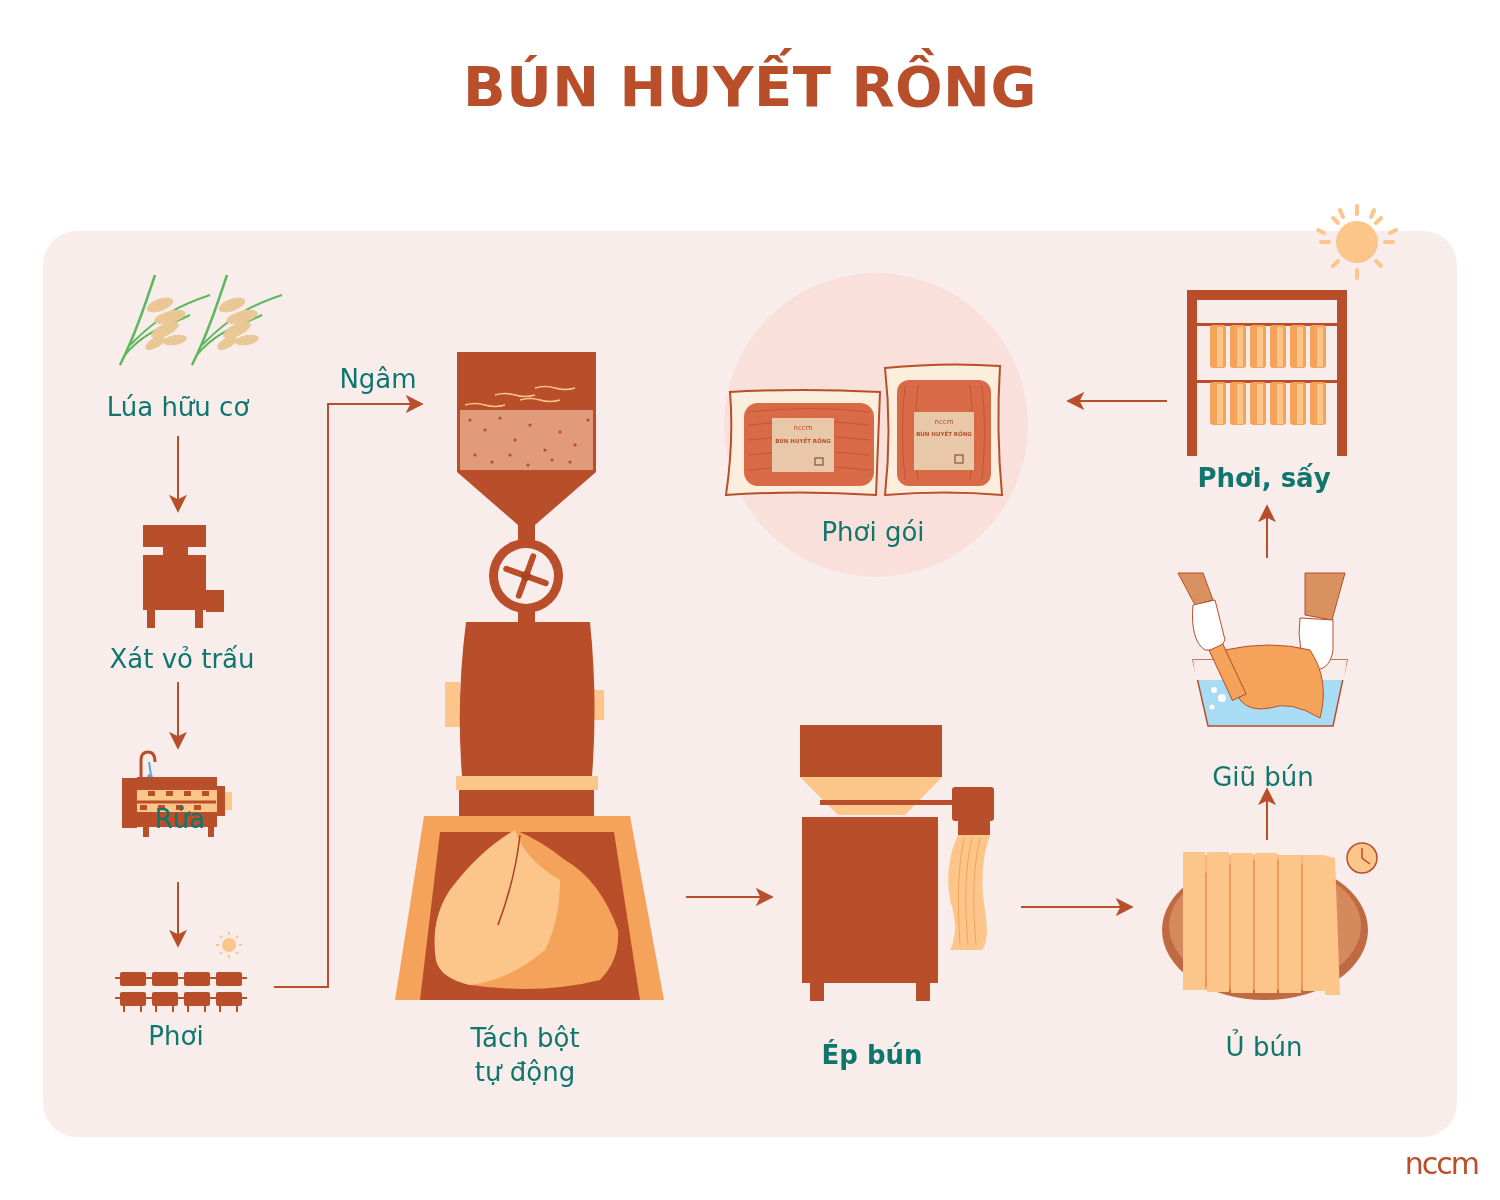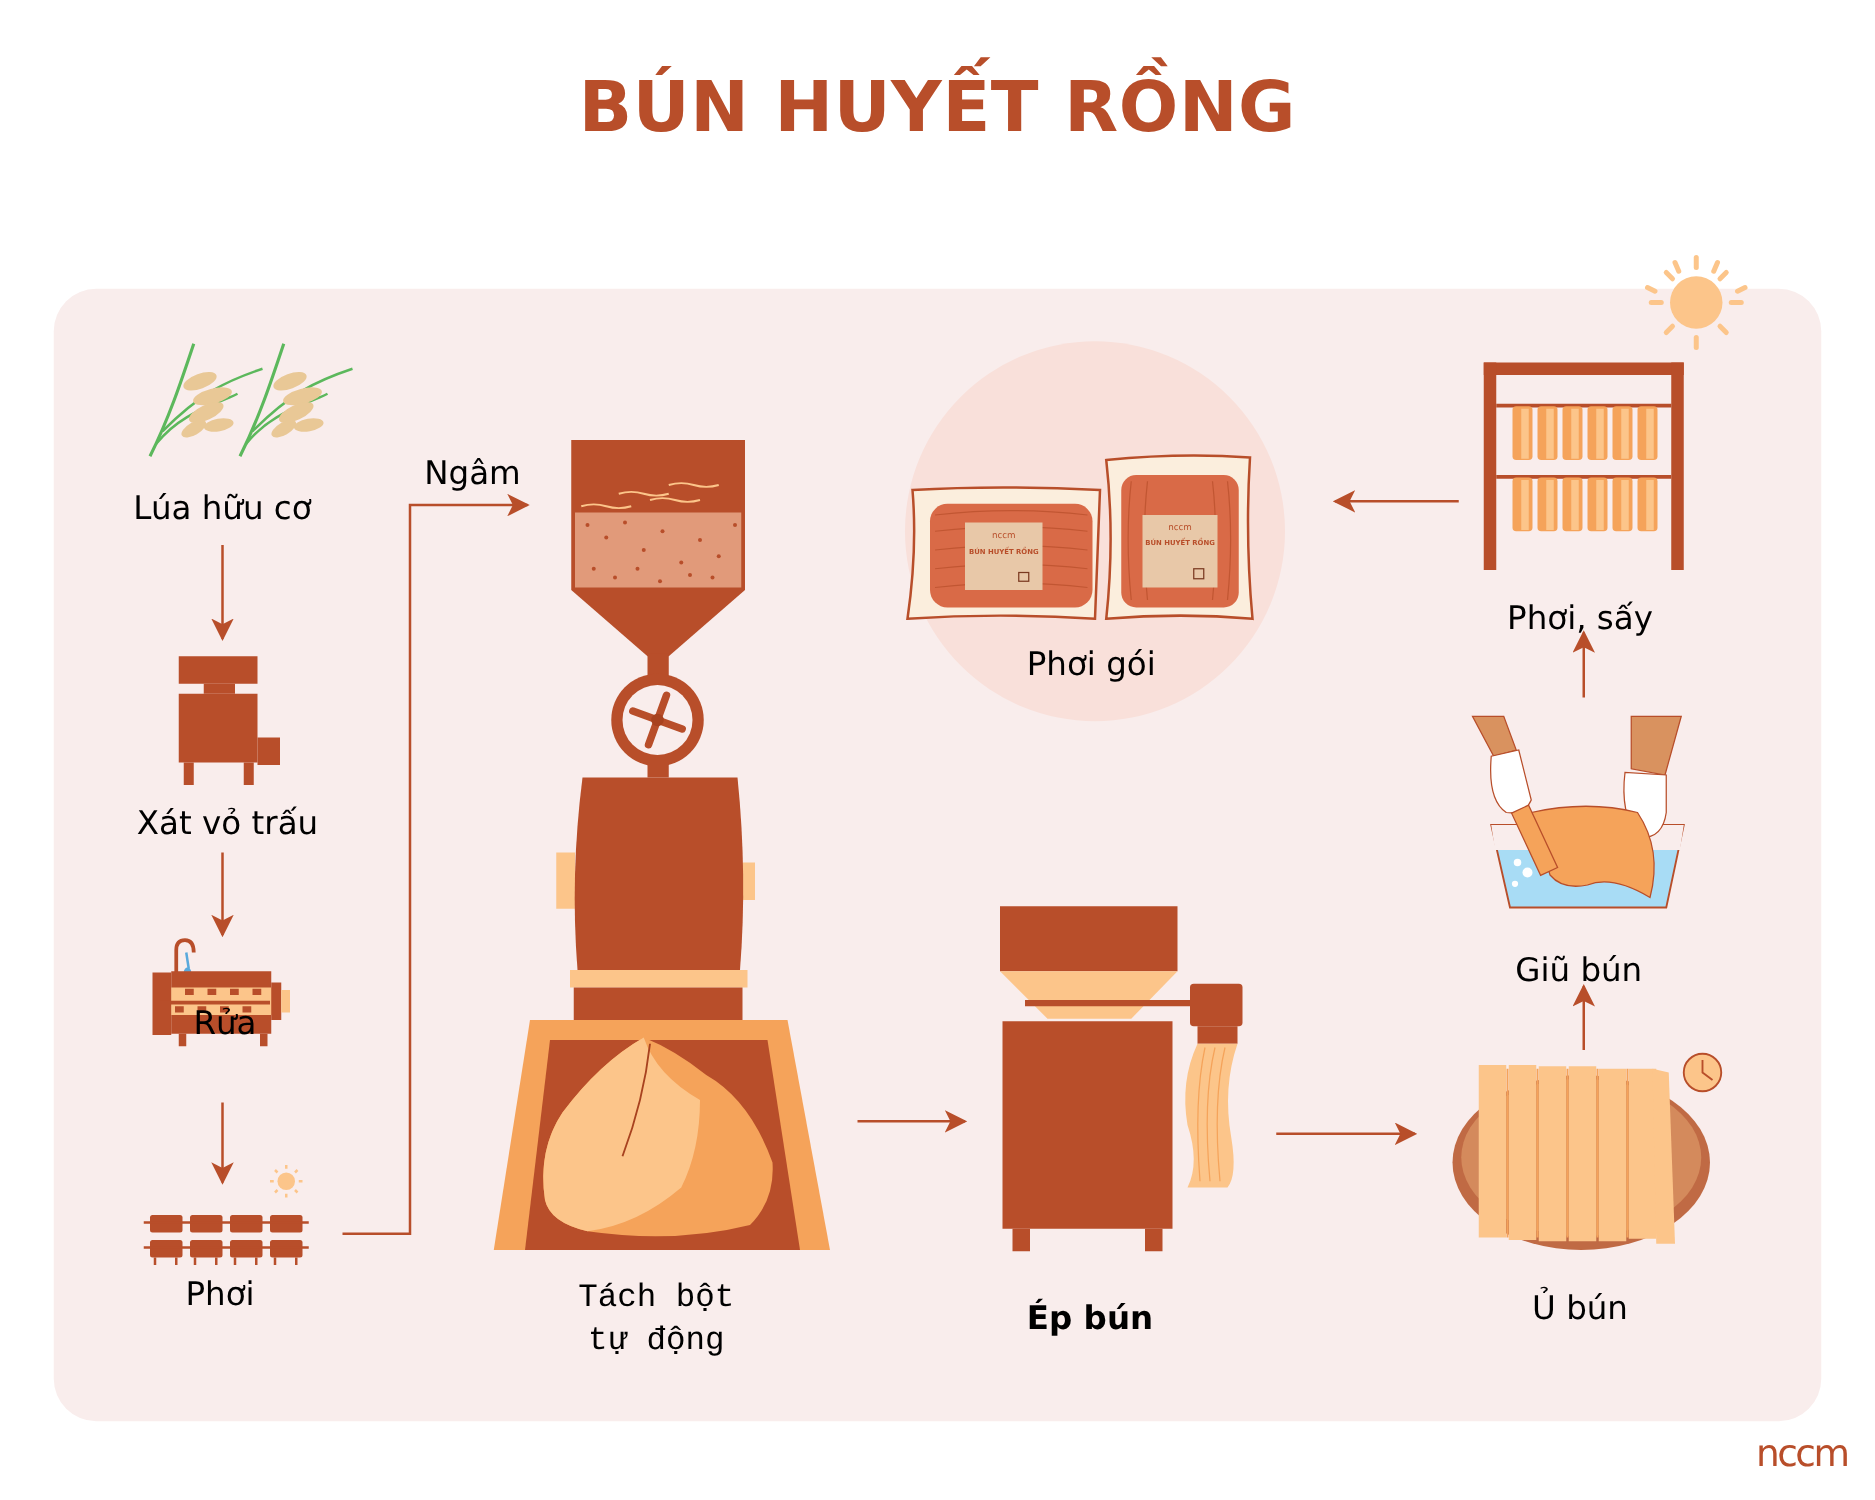--- a/index.html
+++ b/index.html
@@ -12,24 +12,24 @@
   .title {
     position: absolute; left: 0; top: 52px; width: 1500px; text-align: center;
     font-weight: bold; font-size: 56px; line-height: 70px; color: #b84e2a;
     letter-spacing: 0.5px;
   }
   .panel {
     position: absolute; left: 43px; top: 231px; width: 1414px; height: 906px;
     background: #f9edec; border-radius: 34px;
   }
   .label {
-    position: absolute; font-size: 26px; color: #000000; text-align: center;
+    position: absolute; font-size: 26px; color: #0f766e; text-align: center;
     white-space: nowrap; line-height: 34px;
   }
-  .label.two { white-space: normal; font-family: Liberation Mono, monospace; }
+  .label.two { white-space: normal; }
   svg.layer { position: absolute; left: 0; top: 0; }
   .logo {
     position: absolute; right: 22px; top: 1146px; font-size: 30px; color: #b84e2a;
     font-family: "DejaVu Sans", sans-serif; letter-spacing: -2px;
   }
 </style>
 </head>
 <body>
 
 <div class="title">
@@ -349,16 +349,16 @@
 <div class="label" style="left:80px; top:802px; width:200px;">Rửa</div>
 <div class="label" style="left:76px; top:1019px; width:200px;">Phơi</div>
 <div class="label" style="left:318px; top:362px; width:120px;">Ngâm</div>
 <div class="label two" style="left:420px; top:1021px; width:210px;">
   <div>Tách bột</div>
   <div>tự động</div>
 </div>
 <div class="label" style="left:772px; top:1038px; width:200px;font-weight:bold;">Ép bún</div>
 <div class="label" style="left:1164px; top:1030px; width:200px;">Ủ bún</div>
 <div class="label" style="left:1163px; top:760px; width:200px;">Giũ bún</div>
-<div class="label" style="left:1164px; top:478px; width:200px;">Phơi, sấy</div>
+<div class="label" style="left:1164px; top:461px; width:200px;font-weight:bold;">Phơi, sấy</div>
 <div class="label" style="left:773px; top:515px; width:200px;">Phơi gói</div>
 
 <div class="logo">nccm</div>
 
 </body></html>

